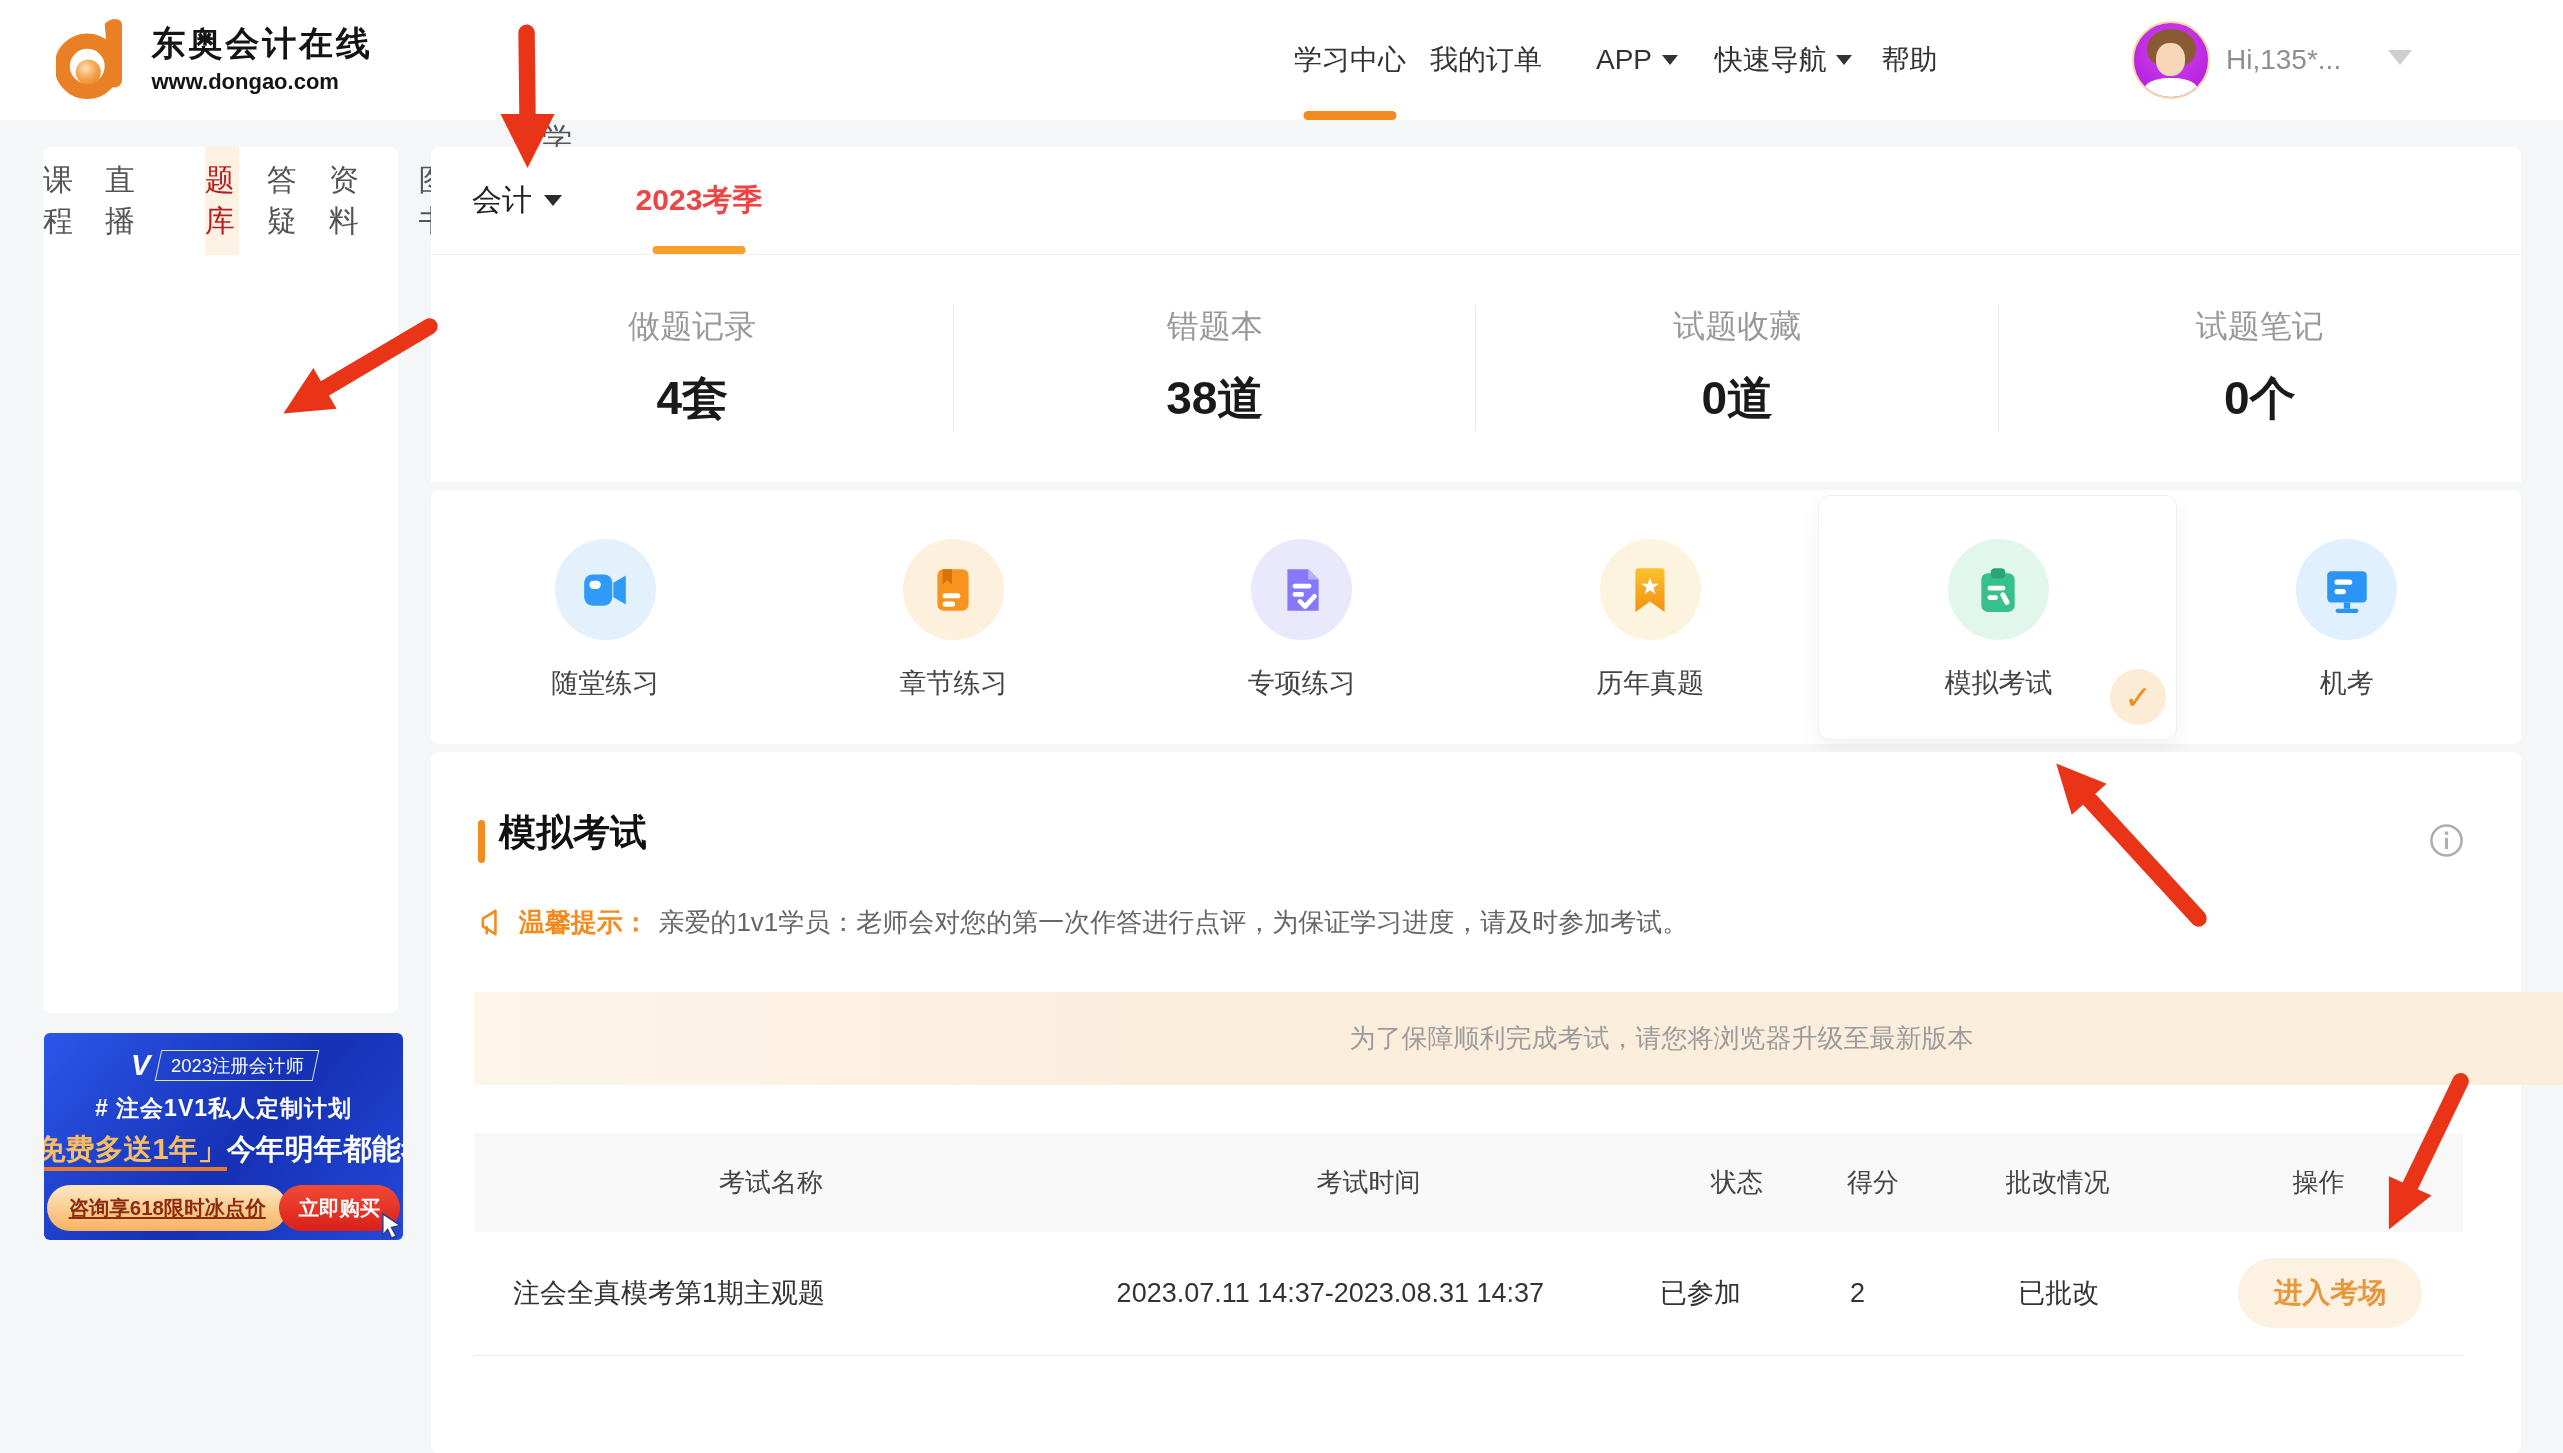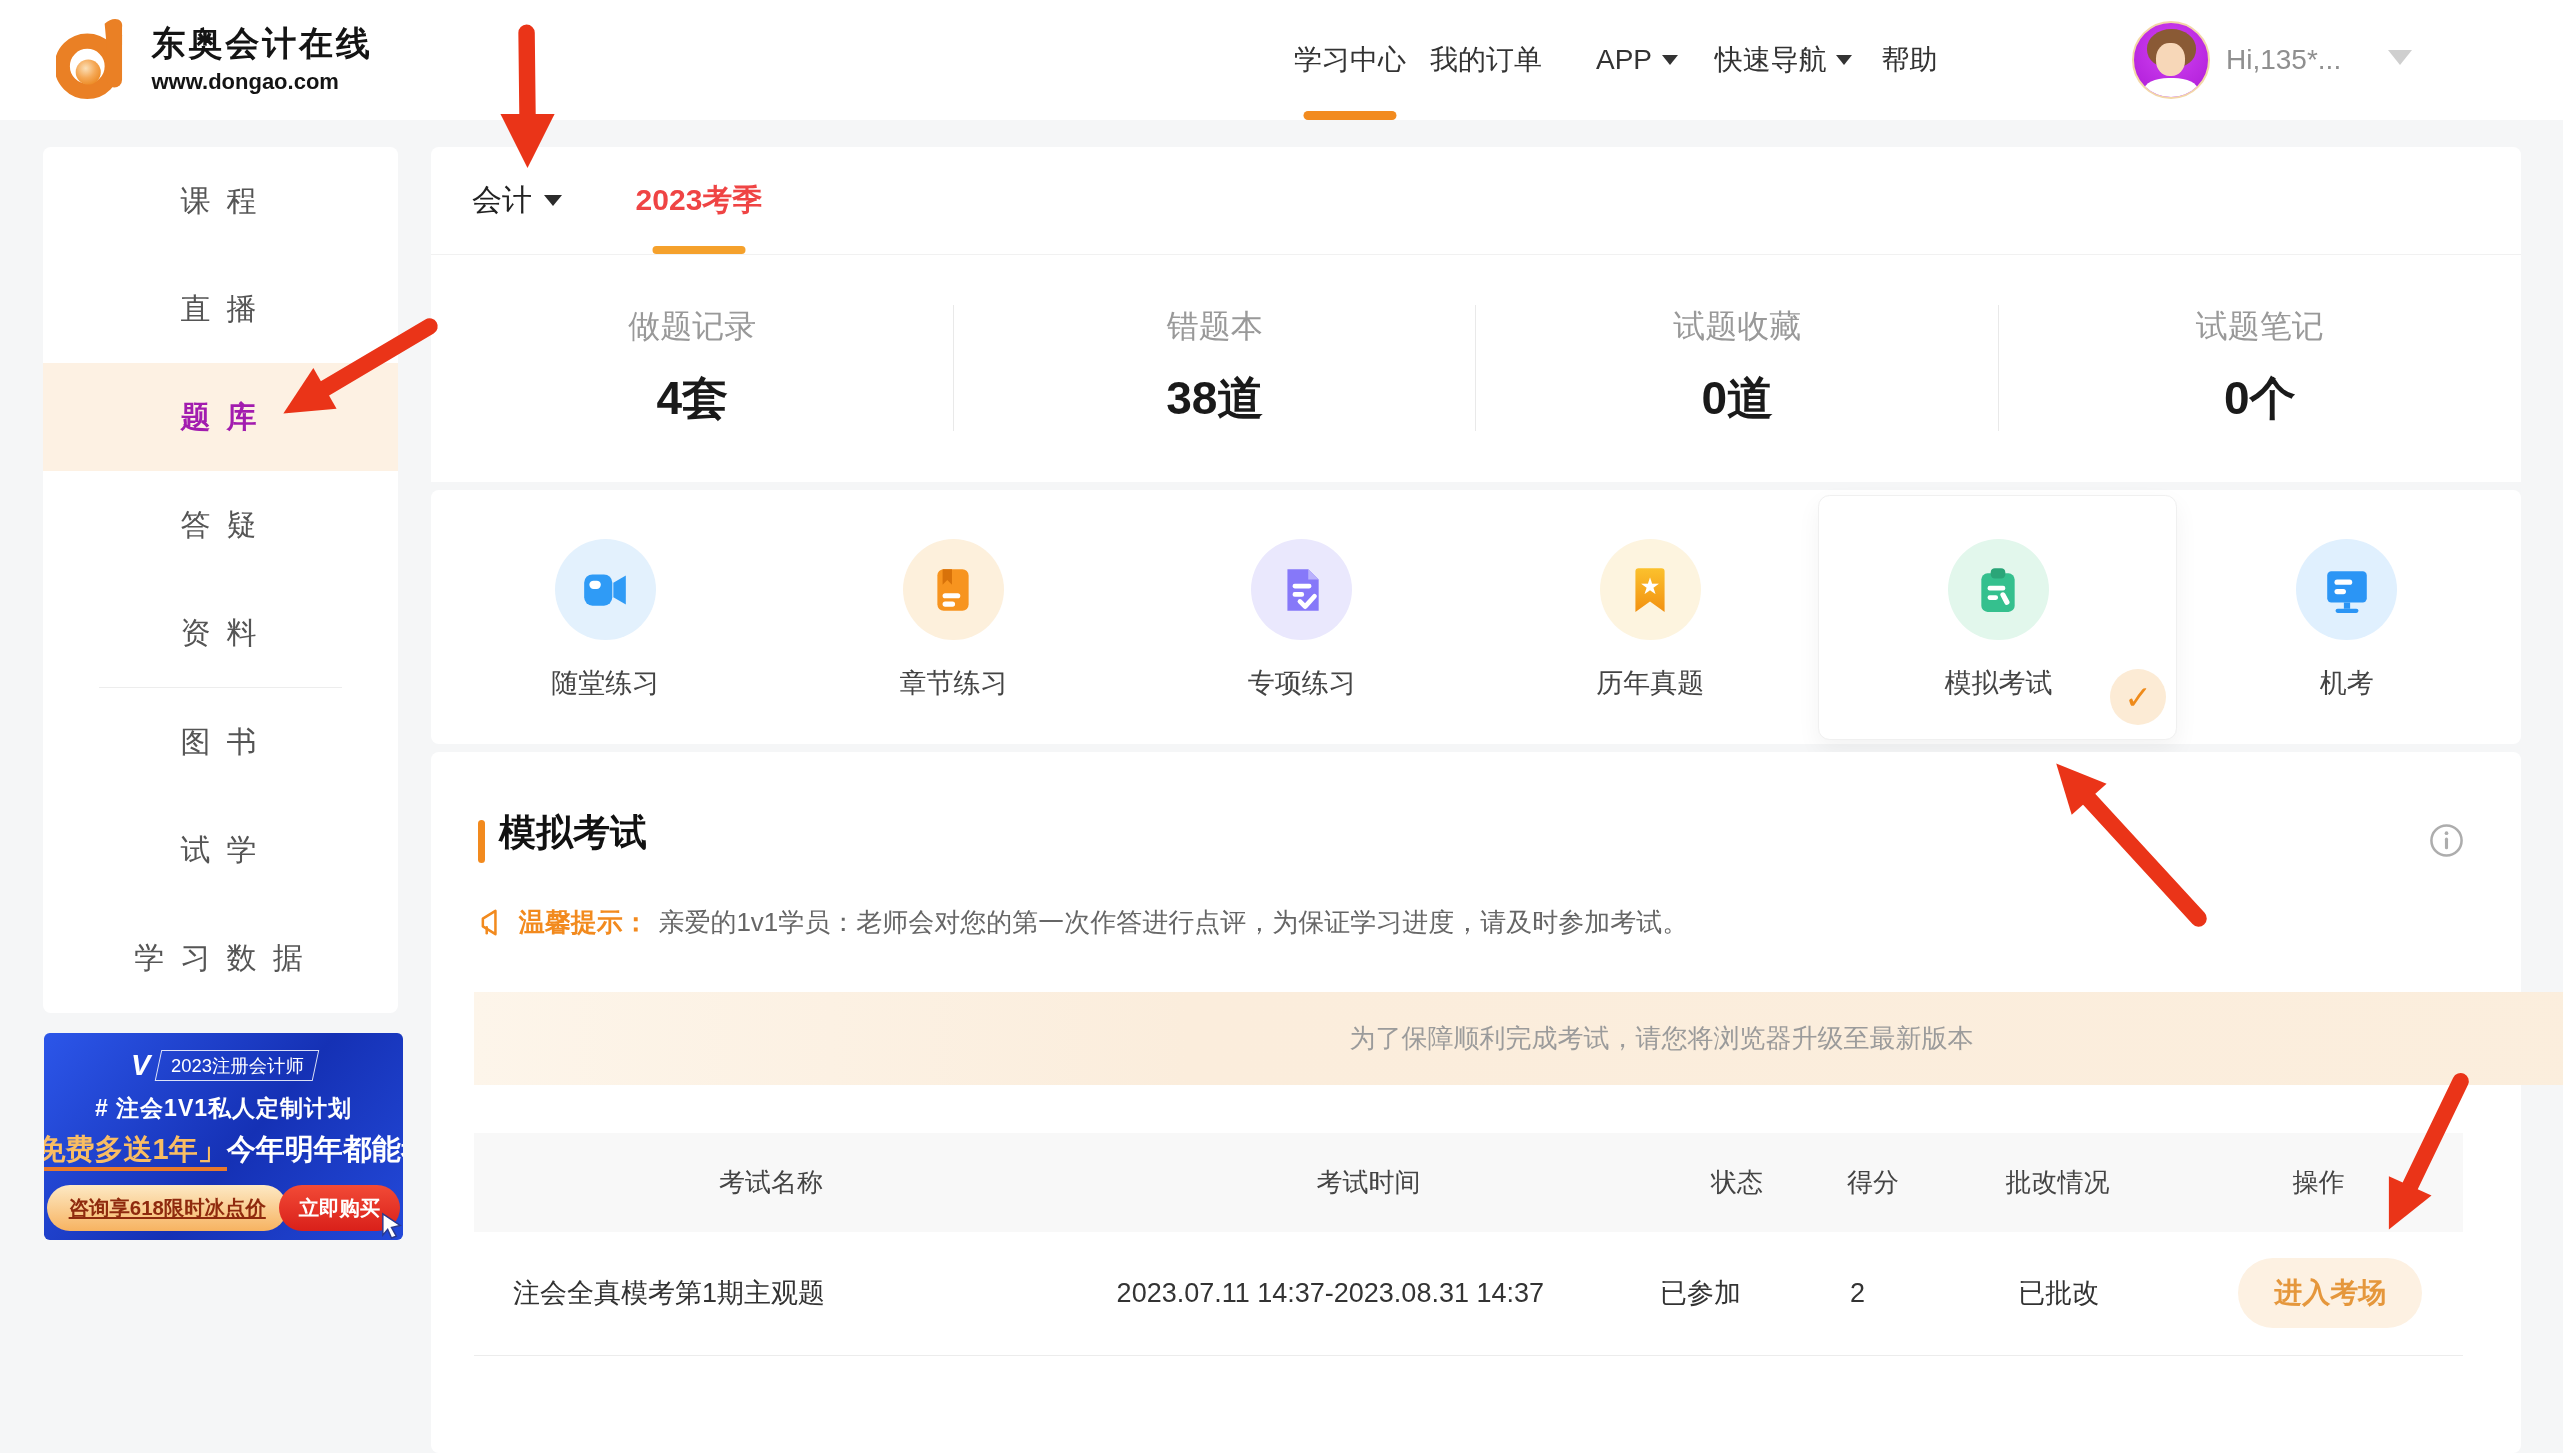--- a/index.html
+++ b/index.html
@@ -17,23 +17,23 @@
   .nav-item.active::after{content:"";position:absolute;left:50%;transform:translateX(-50%);bottom:0;width:93px;height:8.7px;border-radius:4.9px;background:#f28b1f;}
   .mr52{margin-right:24px}.mr56{margin-right:54px}.mr38{margin-right:37px}.mr30{margin-right:29px}
   .avatar{position:absolute;left:2132px;top:21.3px;width:74px;height:74px;border-radius:50%;background:radial-gradient(circle at 50% 35%,#d143f2,#ac19d6);border:2.9px solid #f3d7a7;overflow:hidden;}
   .avatar .hair{position:absolute;left:12.6px;top:5.8px;width:49px;height:39px;background:#8a5a35;border-radius:50% 50% 46% 46%;}
   .avatar .face{position:absolute;left:22px;top:19.4px;width:29px;height:33px;background:#f7d7b8;border-radius:46%;}
   .avatar .shirt{position:absolute;left:9.7px;bottom:-7.8px;width:54px;height:27px;background:#fff;border-radius:45% 45% 0 0;}
   .greeting{position:absolute;left:2226px;top:0;height:120px;display:flex;align-items:center;font-size:28px;color:#8f8f8f;}
   .user-caret{position:absolute;left:2388px;top:50px;width:0;height:0;border-left:12.6px solid transparent;border-right:12.6px solid transparent;border-top:15.5px solid #cfcfcf;}
 
   
-  .sidebar{position:absolute;left:43px;top:147px;width:355px;height:866px;background:#fff;border-radius:7.8px;display:flex;flex-direction:column;}
+  .sidebar{position:absolute;left:43px;top:147px;width:355px;height:866px;background:#fff;border-radius:7.8px;display:flex;flex-direction:row;gap:28px;}
   .side-item{height:108px;display:flex;align-items:center;justify-content:center;font-size:30px;color:#555;letter-spacing:3.9px;cursor:pointer;}
-  .side-item.active{background:#fdf1e3;color:#a21caf;font-weight:bold;}
+  .side-item.active{background:#fdf1e3;color:#b91c1c;font-weight:normal;margin-left:38px;}
   .side-divider{width:243px;height:1px;background:#ededed;margin:0 auto;}
 
   
   .ad{position:absolute;left:44px;top:1033px;width:359px;height:207px;border-radius:5.8px;overflow:hidden;
       background:linear-gradient(130deg,#2c56e9 0%,#1531b5 55%,#2349d9 100%);display:flex;flex-direction:column;align-items:center;cursor:pointer;}
   .ad-badge{margin-top:15.5px;display:flex;align-items:center;gap:7.8px;}
   .ad-badge .v{color:#fff;font-size:29px;font-weight:bold;font-style:italic;}
   .ad-badge .frame{border:1px solid rgba(255,255,255,.85);transform:skewX(-12deg);padding:1.9px 11.6px;}
   .ad-badge .frame span{display:inline-block;transform:skewX(12deg);color:#fff;font-size:18.4px;}
   .ad-line1{margin-top:11.6px;color:#fff;font-size:23px;font-weight:bold;letter-spacing:1px;}

